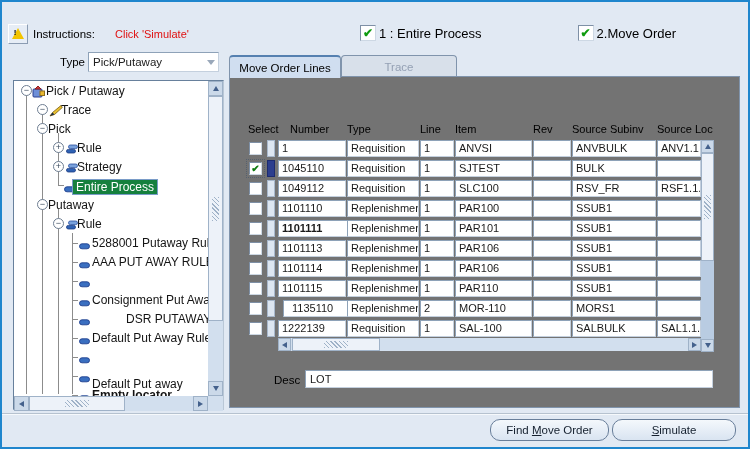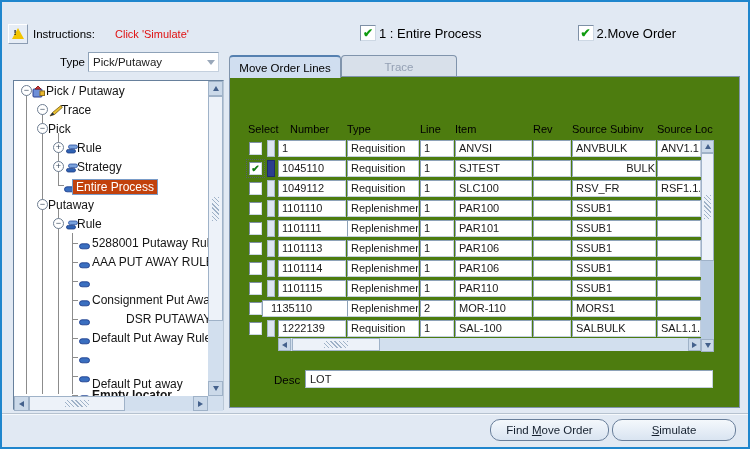--- a/index.html
+++ b/index.html
@@ -33,37 +33,37 @@
   .dropdown{position:absolute;left:86px;top:50px;width:131px;height:20px;background:#fff;border:1px solid;border-color:#8ea2b8 #c4d0de #c4d0de #8ea2b8;font-size:11.5px;display:flex;align-items:center;padding-left:4px;color:#202020;}
   .dd-arrow{position:absolute;right:3px;top:7px;width:0;height:0;border:4px solid transparent;border-top:5px solid #9aa8ba;border-bottom:0;}
   
   .tree-panel{position:absolute;left:11px;top:78px;width:211px;height:330px;background:#fff;border:1px solid;border-color:#67809c #b9c7d6 #b9c7d6 #67809c;}
   .tree-content{position:absolute;left:0;top:0;width:194px;height:315px;overflow:hidden;}
   .tree-line{position:absolute;background:#8c8c8c;}
   .tree-row{position:absolute;left:0;width:194px;height:19px;}
   .tnode-handle{position:absolute;top:4px;width:11px;height:11px;background:#fff;border:1px solid #6e7e92;border-radius:50%;font-size:9px;line-height:9px;text-align:center;color:#3a4a5e;}
   .tnode-icon{position:absolute;top:3px;}
   .tnode-label{position:absolute;top:3px;font-size:12px;color:#141414;white-space:nowrap;padding:0 3px;line-height:14px;}
-  .tnode-label.selected{background:#c2410c;color:#fff;border:1px solid #7a9cc8;padding:0 3px;}
+  .tnode-label.selected{background:#15803d;color:#fff;border:1px solid #7a9cc8;padding:0 3px;}
   
   .sb{position:absolute;background:#d2dfee;}
   .sb-btn{position:absolute;background:#cbd9e9;border:1px solid #9fb2c8;display:flex;align-items:center;justify-content:center;}
   .sb-thumb{position:absolute;background:#edf2f9;border:1px solid #9fb2c8;display:flex;align-items:center;justify-content:center;}
   .sb-track-dark{position:absolute;background:#b9cce2;}
   .grip-h{width:24px;height:7px;background:repeating-linear-gradient(45deg,#9fb2c8 0 1px,transparent 1px 3px);}
   .grip-v{width:7px;height:24px;background:repeating-linear-gradient(45deg,#9fb2c8 0 1px,transparent 1px 3px);}
   .tri-up{width:0;height:0;border:3px solid transparent;border-bottom:5px solid #44618c;border-top:0;}
   .tri-down{width:0;height:0;border:3px solid transparent;border-top:5px solid #44618c;border-bottom:0;}
   .tri-left{width:0;height:0;border:3px solid transparent;border-right:5px solid #44618c;border-left:0;}
   .tri-right{width:0;height:0;border:3px solid transparent;border-left:5px solid #44618c;border-right:0;}
   
   .tab{position:absolute;top:53px;border:1px solid #8why094ac;border:1px solid #8094ac;border-bottom:none;border-radius:4px 4px 0 0;font-size:11.5px;display:flex;align-items:center;justify-content:center;}
   .tab.active{left:227px;width:112px;height:23px;background:#d0def0;color:#000;border-top:2px solid #5580b0;z-index:3;}
   .tab.inactive{left:339px;width:116px;height:22px;background:#d8e0ea;color:#94a0b4;z-index:1;}
-  .content-panel{position:absolute;left:227px;top:74px;width:511px;height:332px;background:#4d7c0f;border:1px solid #8094ac;z-index:2;}
+  .content-panel{position:absolute;left:227px;top:74px;width:511px;height:332px;background:#737373;border:1px solid #8094ac;z-index:2;}
   .tbl-header{position:absolute;top:46px;font-size:11px;color:#000;white-space:nowrap;}
   .tbl-field{position:absolute;height:17px;background:#fff;border:1px solid;border-color:#8ea2b8 #c4d0de #c4d0de #8ea2b8;font-size:11px;color:#1a1a1a;line-height:15px;padding-left:3px;white-space:nowrap;overflow:hidden;}
   .cb{position:absolute;width:13px;height:13px;background:#fff;border:1px solid;border-color:#7e90a6 #cdd8e4 #cdd8e4 #7e90a6;font-size:10px;line-height:11px;text-align:center;font-weight:bold;color:#0f7b0f;}
   .cb.focused{outline:1px dotted #55606e;outline-offset:2px;}
   .indicator{position:absolute;width:8px;height:17px;background:#dde6f1;border:1px solid #a8b8cc;}
   .indicator.current{background:#2c3e8e;border-color:#1d2c70;}
   .desc-label{position:absolute;left:44px;top:297px;font-size:11.5px;color:#000;}
   .desc-field{position:absolute;left:75px;top:293px;width:408px;height:18px;background:#fff;border:1px solid;border-color:#8ea2b8 #c4d0de #c4d0de #8ea2b8;font-size:11px;line-height:16px;padding-left:4px;color:#1a1a1a;}
   
   .sep{position:absolute;left:0;top:411px;width:746px;height:2px;border-top:1px solid #b6c2cf;border-bottom:1px solid #f6f9fc;}
@@ -284,21 +284,21 @@
         <div class="tbl-field" style="left: 303px; top: 63px; width: 38px;"></div>
         <div class="tbl-field" style="left: 342px; top: 63px; width: 84px;">ANVBULK</div>
         <div class="tbl-field" style="left: 427px; top: 63px; width: 44px;">ANV1.1.1</div>
         <span class="cb focused" style="left: 19px; top: 85px;">✔</span>
         <span class="indicator current" style="left: 37px; top: 83px;"></span>
         <div class="tbl-field" style="left: 48px; top: 83px; width: 68px;">1045110</div>
         <div class="tbl-field" style="left: 117px; top: 83px; width: 72px;">Requisition</div>
         <div class="tbl-field" style="left: 190px; top: 83px; width: 34px;">1</div>
         <div class="tbl-field" style="left: 225px; top: 83px; width: 77px;">SJTEST</div>
         <div class="tbl-field" style="left: 303px; top: 83px; width: 38px;"></div>
-        <div class="tbl-field" style="left: 342px; top: 83px; width: 84px; text-align: right;">BULK</div>
+        <div class="tbl-field" style="left: 342px; top: 83px; width: 84px;">BULK</div>
         <div class="tbl-field" style="left: 427px; top: 83px; width: 44px;"></div>
         <span class="cb" style="left: 19px; top: 105px;"></span>
         <span class="indicator" style="left: 37px; top: 103px;"></span>
         <div class="tbl-field" style="left: 48px; top: 103px; width: 68px;">1049112</div>
         <div class="tbl-field" style="left: 117px; top: 103px; width: 72px;">Requisition</div>
         <div class="tbl-field" style="left: 190px; top: 103px; width: 34px;">1</div>
         <div class="tbl-field" style="left: 225px; top: 103px; width: 77px;">SLC100</div>
         <div class="tbl-field" style="left: 303px; top: 103px; width: 38px;"></div>
         <div class="tbl-field" style="left: 342px; top: 103px; width: 84px;">RSV_FR</div>
         <div class="tbl-field" style="left: 427px; top: 103px; width: 44px;">RSF1.1.1</div>
@@ -306,21 +306,21 @@
         <span class="indicator" style="left: 37px; top: 123px;"></span>
         <div class="tbl-field" style="left: 48px; top: 123px; width: 68px;">1101110</div>
         <div class="tbl-field" style="left: 117px; top: 123px; width: 72px;">Replenishment</div>
         <div class="tbl-field" style="left: 190px; top: 123px; width: 34px;">1</div>
         <div class="tbl-field" style="left: 225px; top: 123px; width: 77px;">PAR100</div>
         <div class="tbl-field" style="left: 303px; top: 123px; width: 38px;"></div>
         <div class="tbl-field" style="left: 342px; top: 123px; width: 84px;">SSUB1</div>
         <div class="tbl-field" style="left: 427px; top: 123px; width: 44px;"></div>
         <span class="cb" style="left: 19px; top: 145px;"></span>
         <span class="indicator" style="left: 37px; top: 143px;"></span>
-        <div class="tbl-field" style="left: 48px; top: 143px; width: 76px;">1101111</div>
+        <div class="tbl-field" style="left: 48px; top: 143px; width: 76px; font-weight: bold;">1101111</div>
         <div class="tbl-field" style="left: 117px; top: 143px; width: 72px;">Replenishment</div>
         <div class="tbl-field" style="left: 190px; top: 143px; width: 34px;">1</div>
         <div class="tbl-field" style="left: 225px; top: 143px; width: 77px;">PAR101</div>
         <div class="tbl-field" style="left: 303px; top: 143px; width: 38px;"></div>
         <div class="tbl-field" style="left: 342px; top: 143px; width: 84px;">SSUB1</div>
         <div class="tbl-field" style="left: 427px; top: 143px; width: 44px;"></div>
         <span class="cb" style="left: 19px; top: 165px;"></span>
         <span class="indicator" style="left: 37px; top: 163px;"></span>
         <div class="tbl-field" style="left: 48px; top: 163px; width: 68px;">1101113</div>
         <div class="tbl-field" style="left: 117px; top: 163px; width: 72px;">Replenishment</div>
@@ -342,21 +342,21 @@
         <span class="indicator" style="left: 37px; top: 203px;"></span>
         <div class="tbl-field" style="left: 48px; top: 203px; width: 68px;">1101115</div>
         <div class="tbl-field" style="left: 117px; top: 203px; width: 72px;">Replenishment</div>
         <div class="tbl-field" style="left: 190px; top: 203px; width: 34px;">1</div>
         <div class="tbl-field" style="left: 225px; top: 203px; width: 77px;">PAR110</div>
         <div class="tbl-field" style="left: 303px; top: 203px; width: 38px;"></div>
         <div class="tbl-field" style="left: 342px; top: 203px; width: 84px;">SSUB1</div>
         <div class="tbl-field" style="left: 427px; top: 203px; width: 44px;"></div>
         <span class="cb" style="left: 19px; top: 225px;"></span>
         <span class="indicator" style="left: 37px; top: 223px;"></span>
-        <div class="tbl-field" style="left: 32px; top: 223px; width: 92px; padding-left: 8px;">1135110</div>
+        <div class="tbl-field" style="left: 53px; top: 223px; width: 92px; padding-left: 8px;">1135110</div>
         <div class="tbl-field" style="left: 117px; top: 223px; width: 72px;">Replenishment</div>
         <div class="tbl-field" style="left: 190px; top: 223px; width: 34px;">2</div>
         <div class="tbl-field" style="left: 225px; top: 223px; width: 77px;">MOR-110</div>
         <div class="tbl-field" style="left: 303px; top: 223px; width: 38px;"></div>
         <div class="tbl-field" style="left: 342px; top: 223px; width: 84px;">MORS1</div>
         <div class="tbl-field" style="left: 427px; top: 223px; width: 44px;"></div>
         <span class="cb" style="left: 19px; top: 245px;"></span>
         <span class="indicator" style="left: 37px; top: 243px;"></span>
         <div class="tbl-field" style="left: 48px; top: 243px; width: 68px;">1222139</div>
         <div class="tbl-field" style="left: 117px; top: 243px; width: 72px;">Requisition</div>

